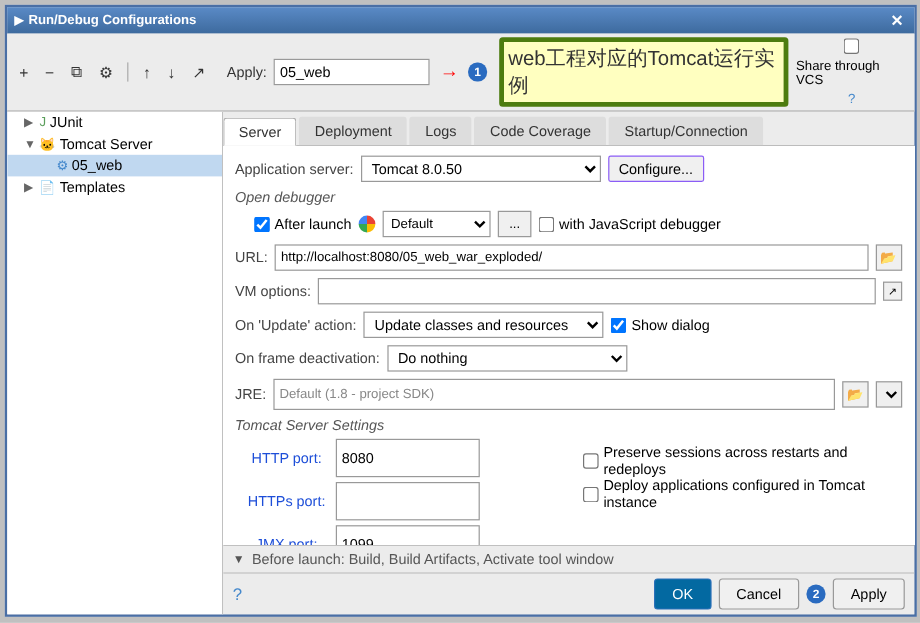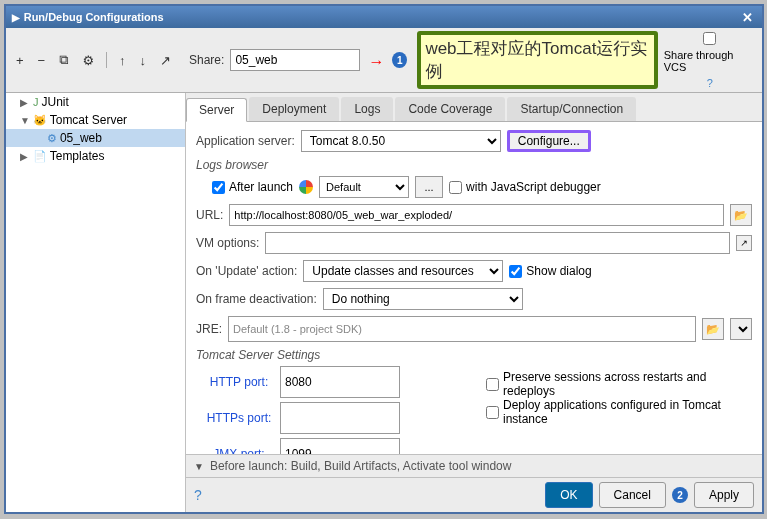--- a/index.html
+++ b/index.html
@@ -211,21 +211,21 @@
       height: 22px;
       border: 1px solid #999;
       padding: 1px 4px;
       font-size: 12px;
       background: white;
       min-width: 200px;
     }
     .browse-btn {
       height: 22px;
       padding: 1px 8px;
-      border: 3px solid #8b5cf6;
+      border: 1px solid #8b5cf6;
       background: #f0f0f0;
       cursor: pointer;
       font-size: 12px;
       border-radius: 2px;
     }
     .section-title {
       font-size: 12px;
       color: #555;
       font-style: italic;
       margin: 6px 0 4px 0;
@@ -393,21 +393,21 @@
   <div class="toolbar">
     <button class="toolbar-btn">+</button>
     <button class="toolbar-btn">−</button>
     <button class="toolbar-btn">⧉</button>
     <button class="toolbar-btn">⚙</button>
     <div class="separator"></div>
     <button class="toolbar-btn">↑</button>
     <button class="toolbar-btn">↓</button>
     <button class="toolbar-btn">↗</button>
     <div style="margin-left:8px; display:flex; align-items:center; gap:6px;">
-      <span class="name-label">Share:</span>
+      <span class="name-label">Apply:</span>
       <input class="name-input" type="text" value="05_web" style="">
       <span class="arrow-right">→</span>
       <span class="circle-num">1</span>
       <span class="annotation-box">web工程对应的Tomcat运行实例</span>
     </div>
     <div class="share-vcs">
       <input type="checkbox" style="">
       <span>Share through VCS</span>
       <span style="color:#4488cc;cursor:pointer;">?</span>
     </div>
@@ -451,21 +451,21 @@
       <div class="tab-content">
 
         <div class="form-row">
           <span class="form-label">Application server:</span>
           <select class="select-input">
             <option>Tomcat 8.0.50</option>
           </select>
           <button class="browse-btn">Configure...</button>
         </div>
 
-        <div class="section-title">Logs browser</div>
+        <div class="section-title">Open debugger</div>
         <div class="form-row" style="padding-left:16px;">
           <label class="checkbox-label">
             <input type="checkbox" checked="" style="">
             <span>After launch</span>
           </label>
           <span class="chrome-icon"></span>
           <select class="small-select">
             <option>Default</option>
           </select>
           <button class="dotted-btn">...</button>

